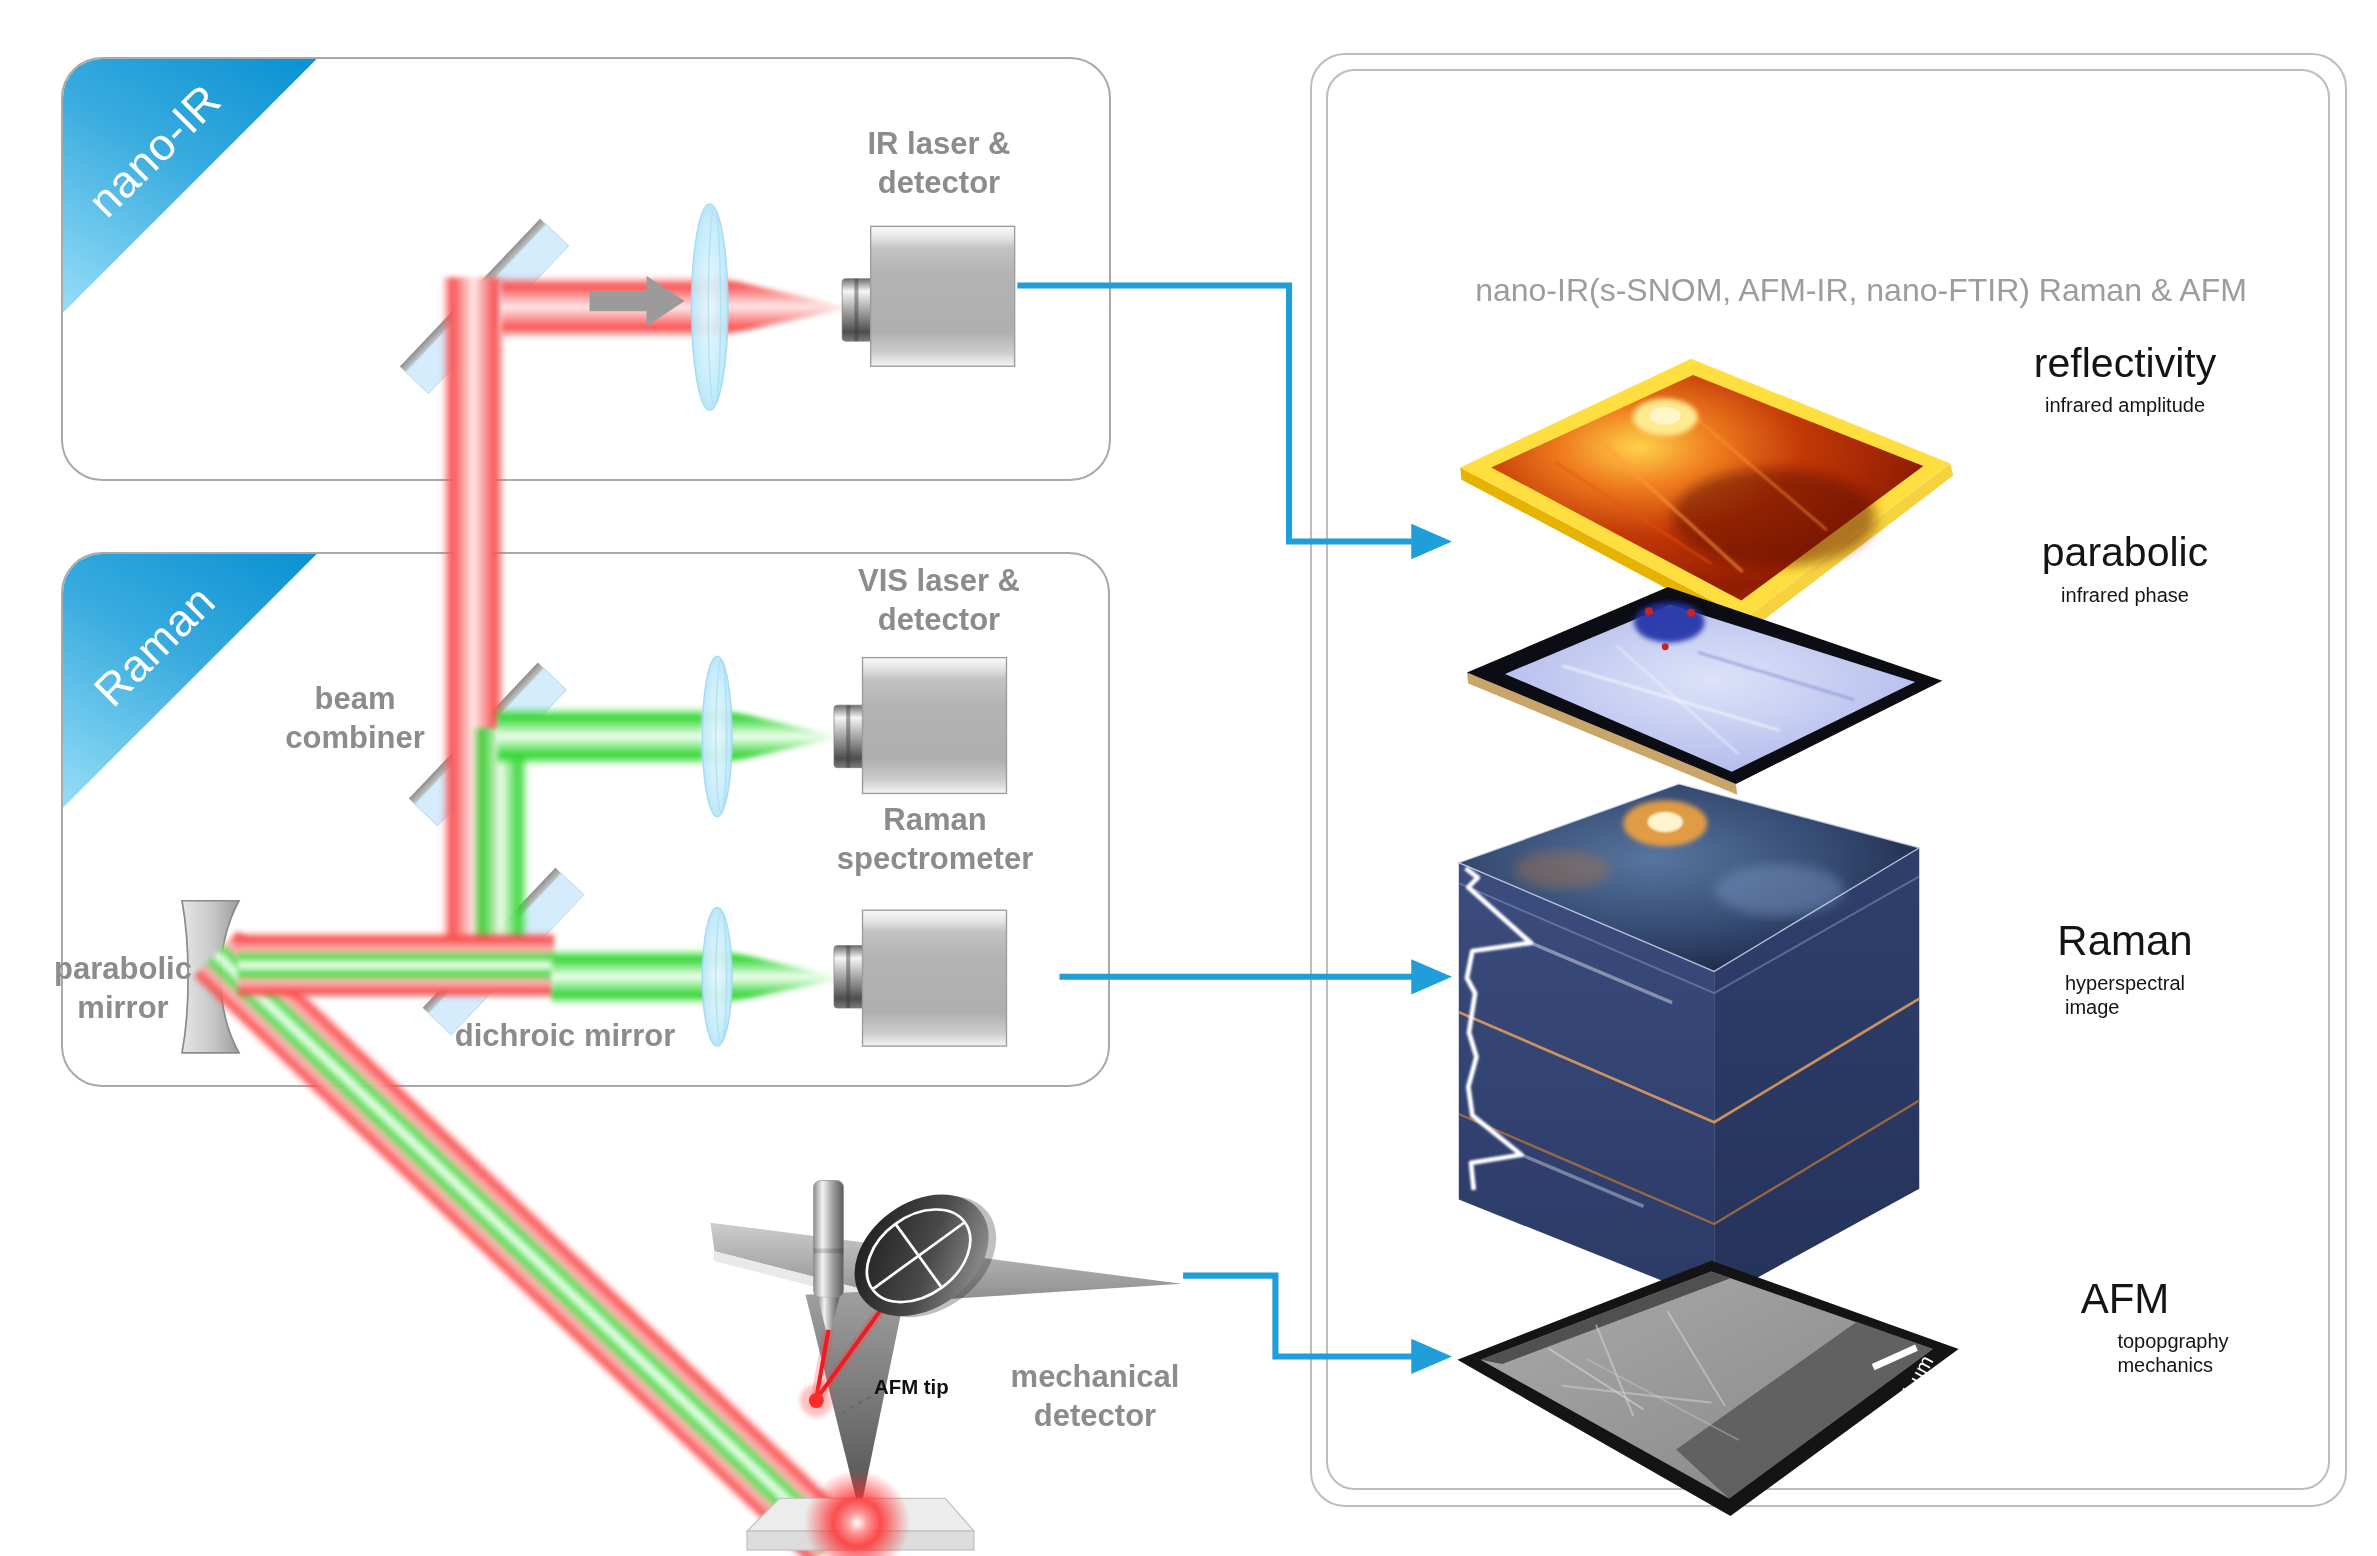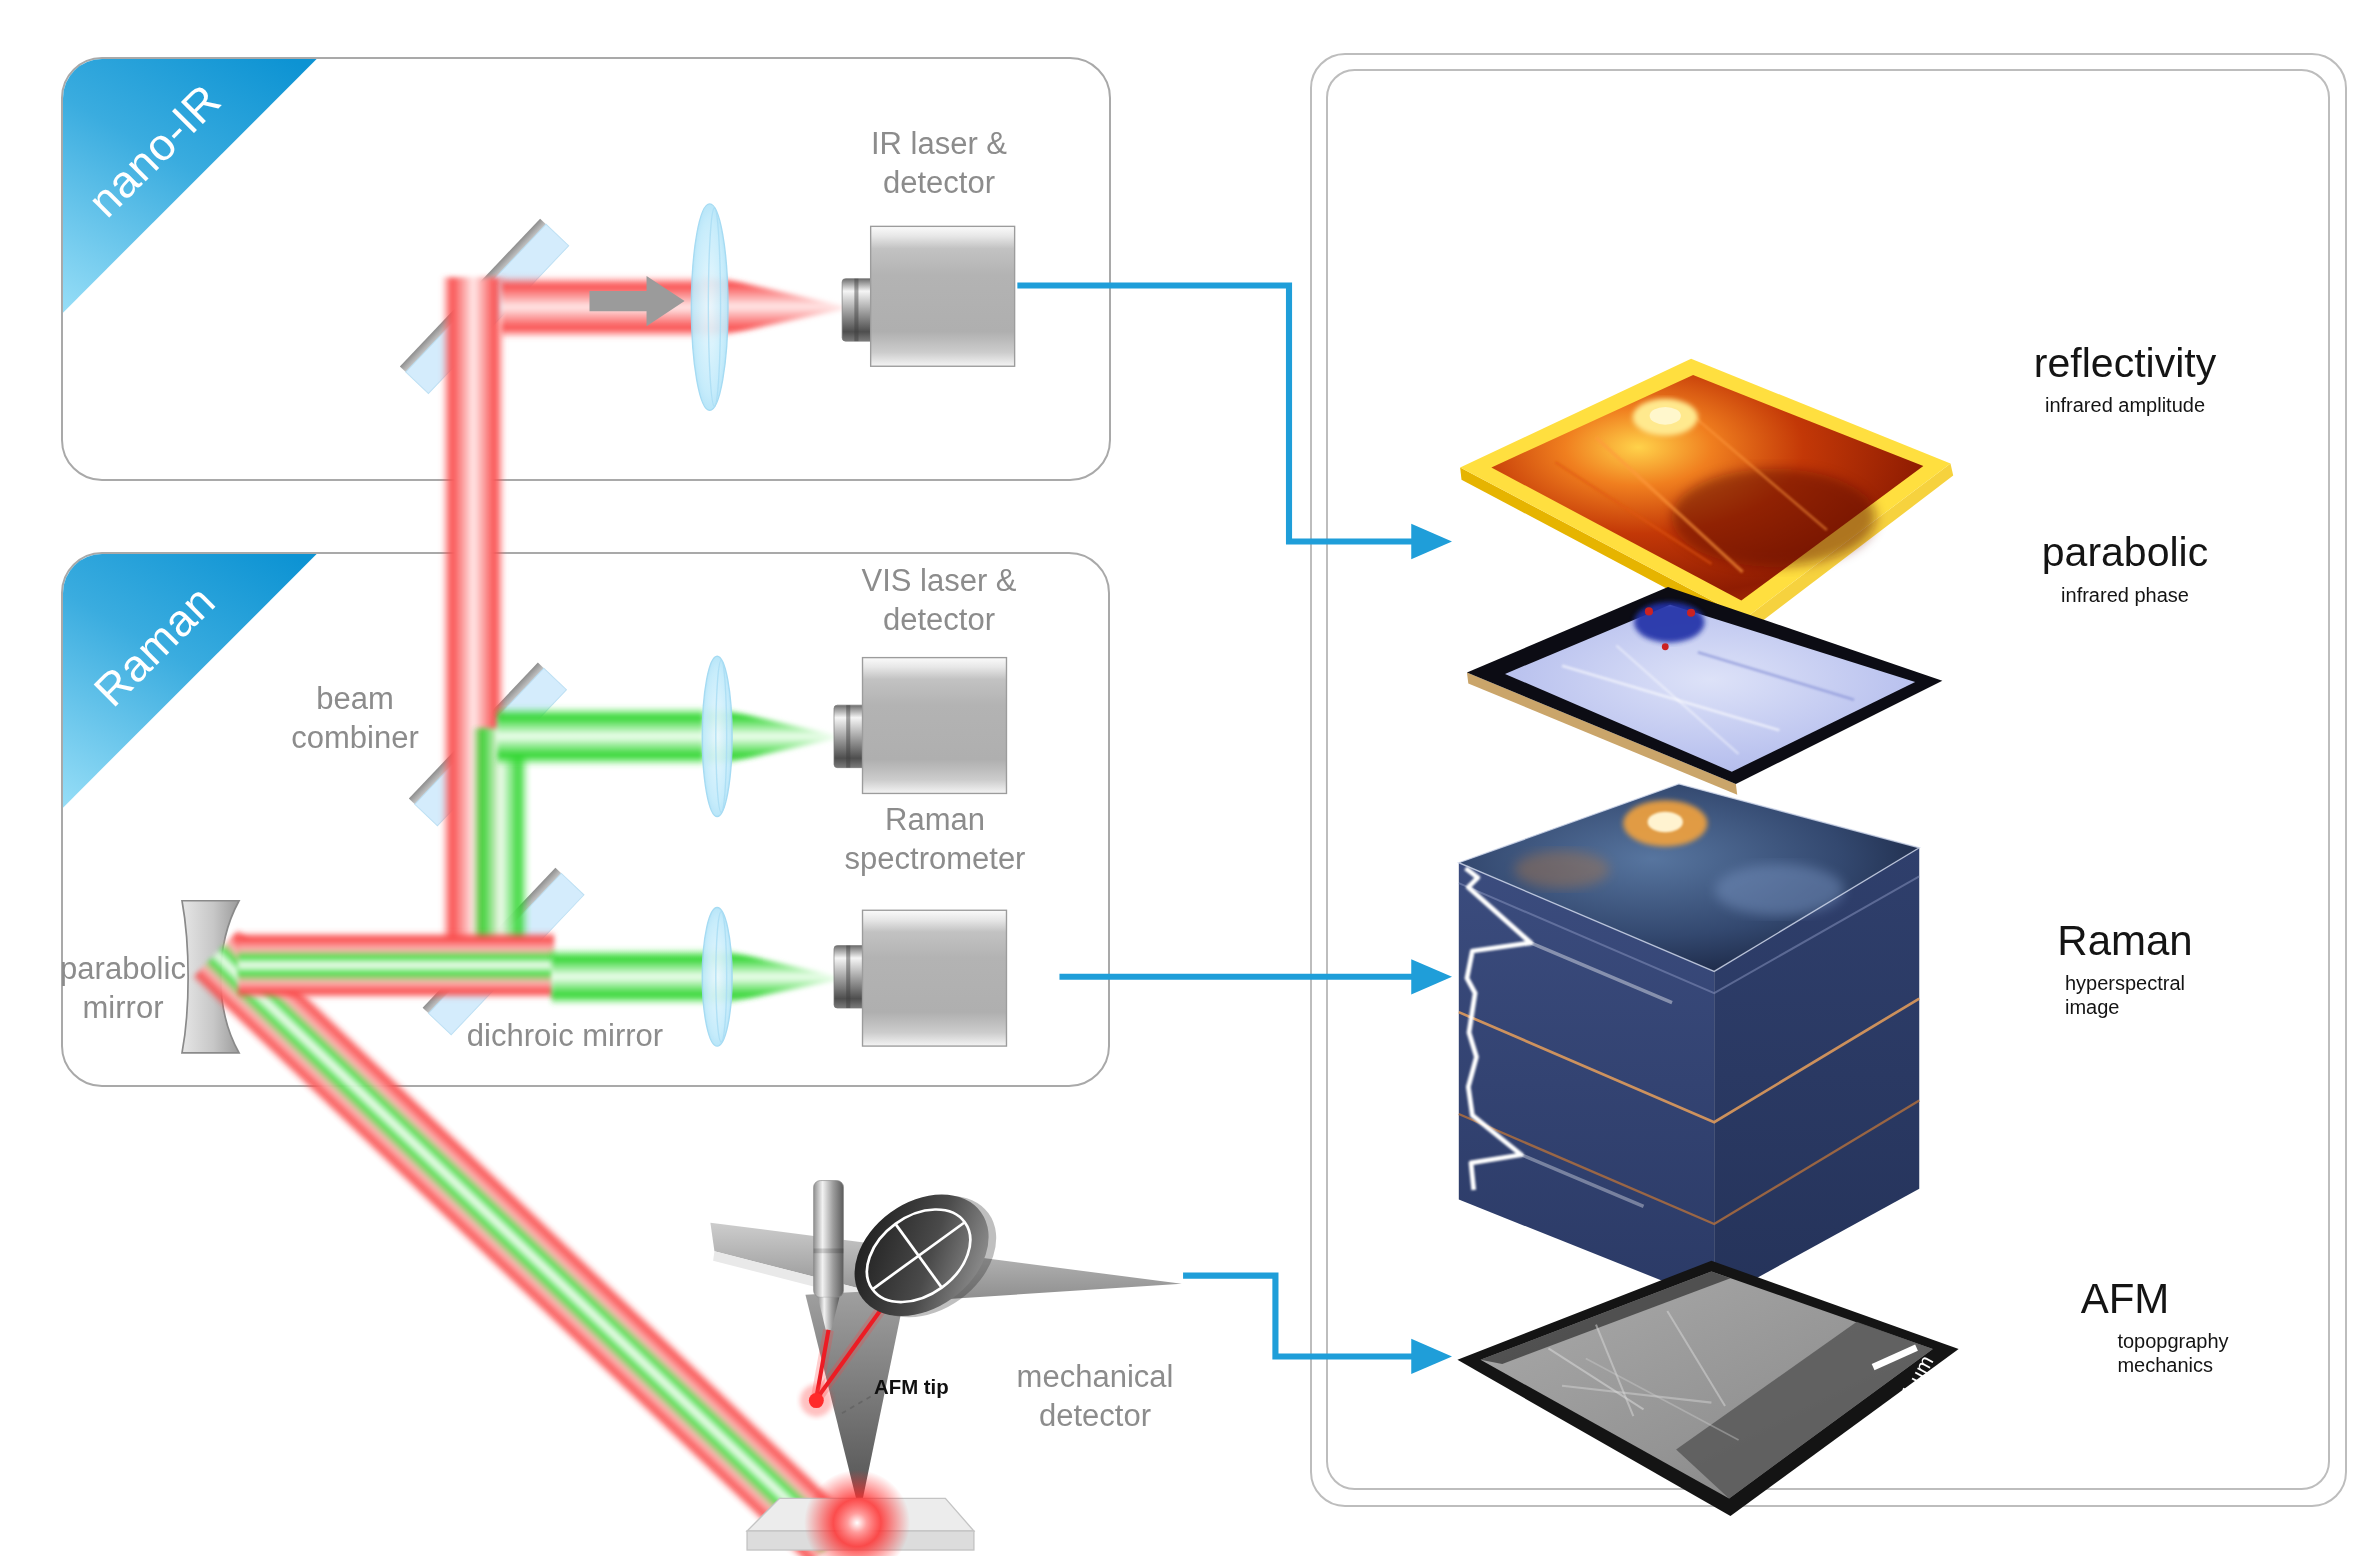--- a/index.html
+++ b/index.html
@@ -9,21 +9,21 @@
   .gbox{position:absolute;background:#fff;border:2px solid #a9a9a9;border-radius:41px;overflow:hidden;}
   .ribbon{position:absolute;left:-0.7px;top:-0.7px;width:255px;height:255px;
           clip-path:polygon(0 0,100% 0,0 100%);
           background:linear-gradient(210deg,#0d93d3 4%,#3aacdf 46%,#97def7 100%);}
   .ribbon-label{position:absolute;left:0;top:0;width:255px;height:255px;display:flex;
           align-items:center;justify-content:center;transform:translate(-35px,-35px) rotate(-45deg);
           color:#fff;font-size:45px;letter-spacing:0.7px;}
   .panel{position:absolute;border:2px solid #bdbdbd;background:#fff;}
   
   .lbl{position:absolute;color:#8c8c8c;font-size:31px;line-height:1.26;text-align:center;
-       white-space:pre-line;transform:translateX(-50%);}
+       white-space:pre-line;transform:translateX(-50%);font-weight:bold;}
   .lbl.nw{white-space:nowrap;}
   .blk{position:absolute;color:#141414;text-align:left;white-space:pre-line;transform:translateX(-50%);}
   .t60{font-size:41px;line-height:1.1;}
   .t62{font-size:42px;line-height:1.1;}
   .t46{font-size:20px;line-height:1.22;}
   .title{position:absolute;color:#1a1a1a;font-size:53px;letter-spacing:-1.4px;white-space:nowrap;
          transform:translateX(-50%);}
   .subtitle{position:absolute;color:#9c9c9c;font-size:32px;white-space:nowrap;transform:translateX(-50%);}
   .afm-tip-lbl{position:absolute;color:#111;font-size:20.4px;font-weight:bold;white-space:nowrap;}
   svg.overlay{position:absolute;left:0;top:0;}
@@ -352,20 +352,21 @@
       <line x1="2300" y1="2040" x2="2520" y2="2065" stroke="#d9d9d9" stroke-width="3" opacity="0.45"></line>
       <line x1="2455" y1="1930" x2="2540" y2="2070" stroke="#d9d9d9" stroke-width="3" opacity="0.5"></line>
       <line x1="2335" y1="2000" x2="2560" y2="2120" stroke="#cfcfcf" stroke-width="2.5" opacity="0.4"></line>
       <g transform="translate(2756,2008) rotate(-24)">
         <rect x="0" y="0" width="70" height="10" fill="#fff"></rect>
       </g>
       <text transform="translate(2816,2062) rotate(-62)" font-family="Liberation Sans, sans-serif" font-size="30" fill="#ffffff">1 µm</text>
     </g>
   </svg>
 
+  <div class="subtitle" style="left:1861px;top:272px;">nano-IR(s-SNOM, AFM-IR, nano-FTIR) Raman &amp; AFM</div>
 
   <div class="lbl" style="left:939px;top:124px;">IR laser &amp;
 detector</div>
   <div class="lbl" style="left:939px;top:561px;">VIS laser &amp;
 detector</div>
   <div class="lbl" style="left:935px;top:800px;">Raman
 spectrometer</div>
   <div class="lbl" style="left:355px;top:679px;">beam
 combiner</div>
   <div class="lbl" style="left:123px;top:949px;">parabolic

